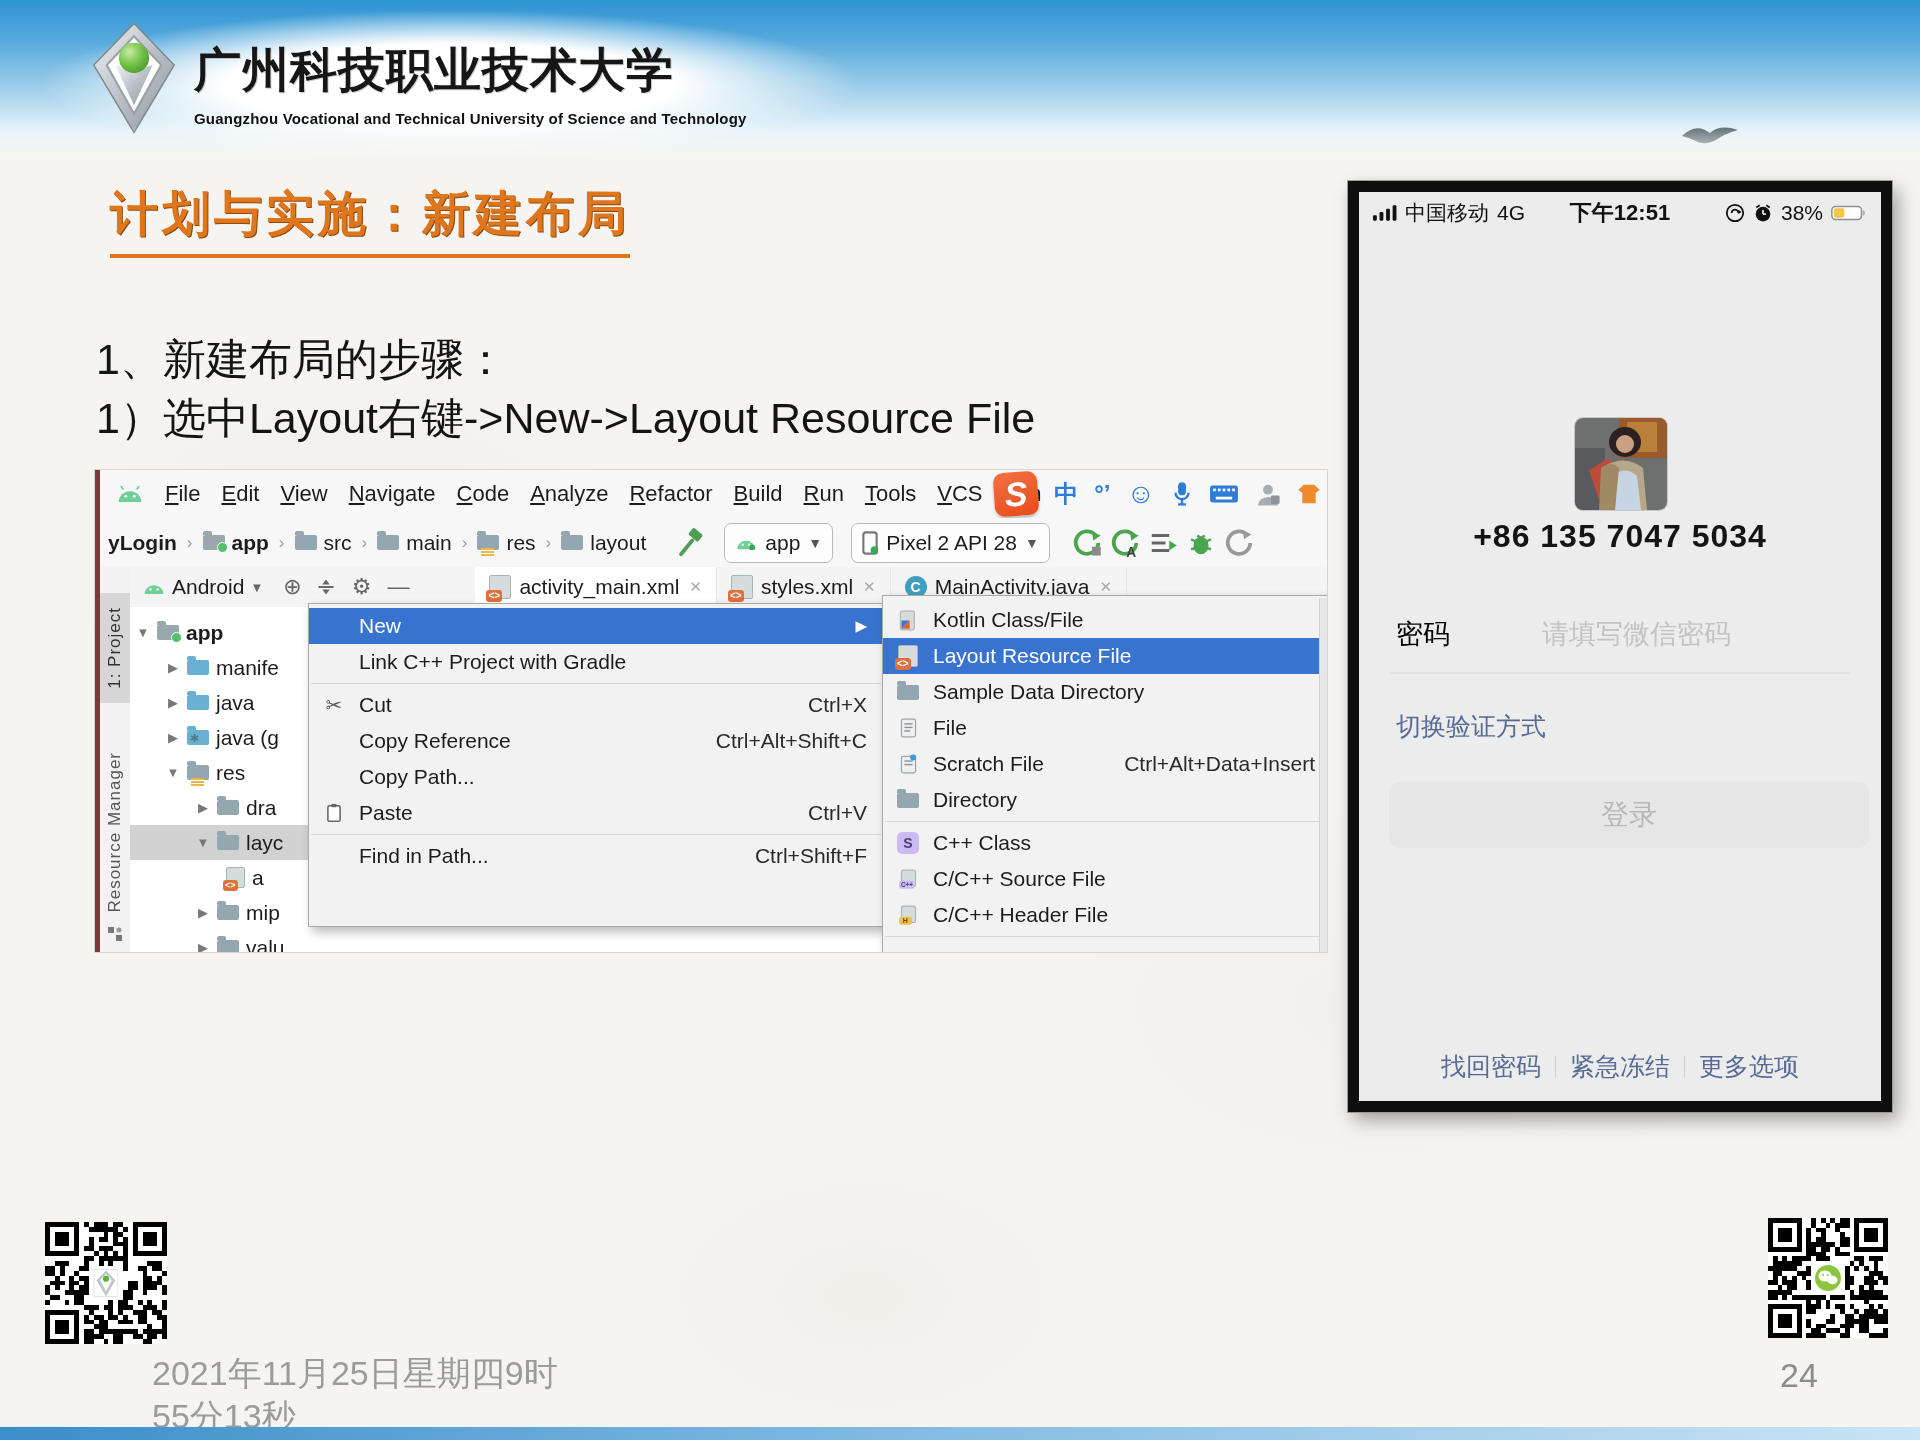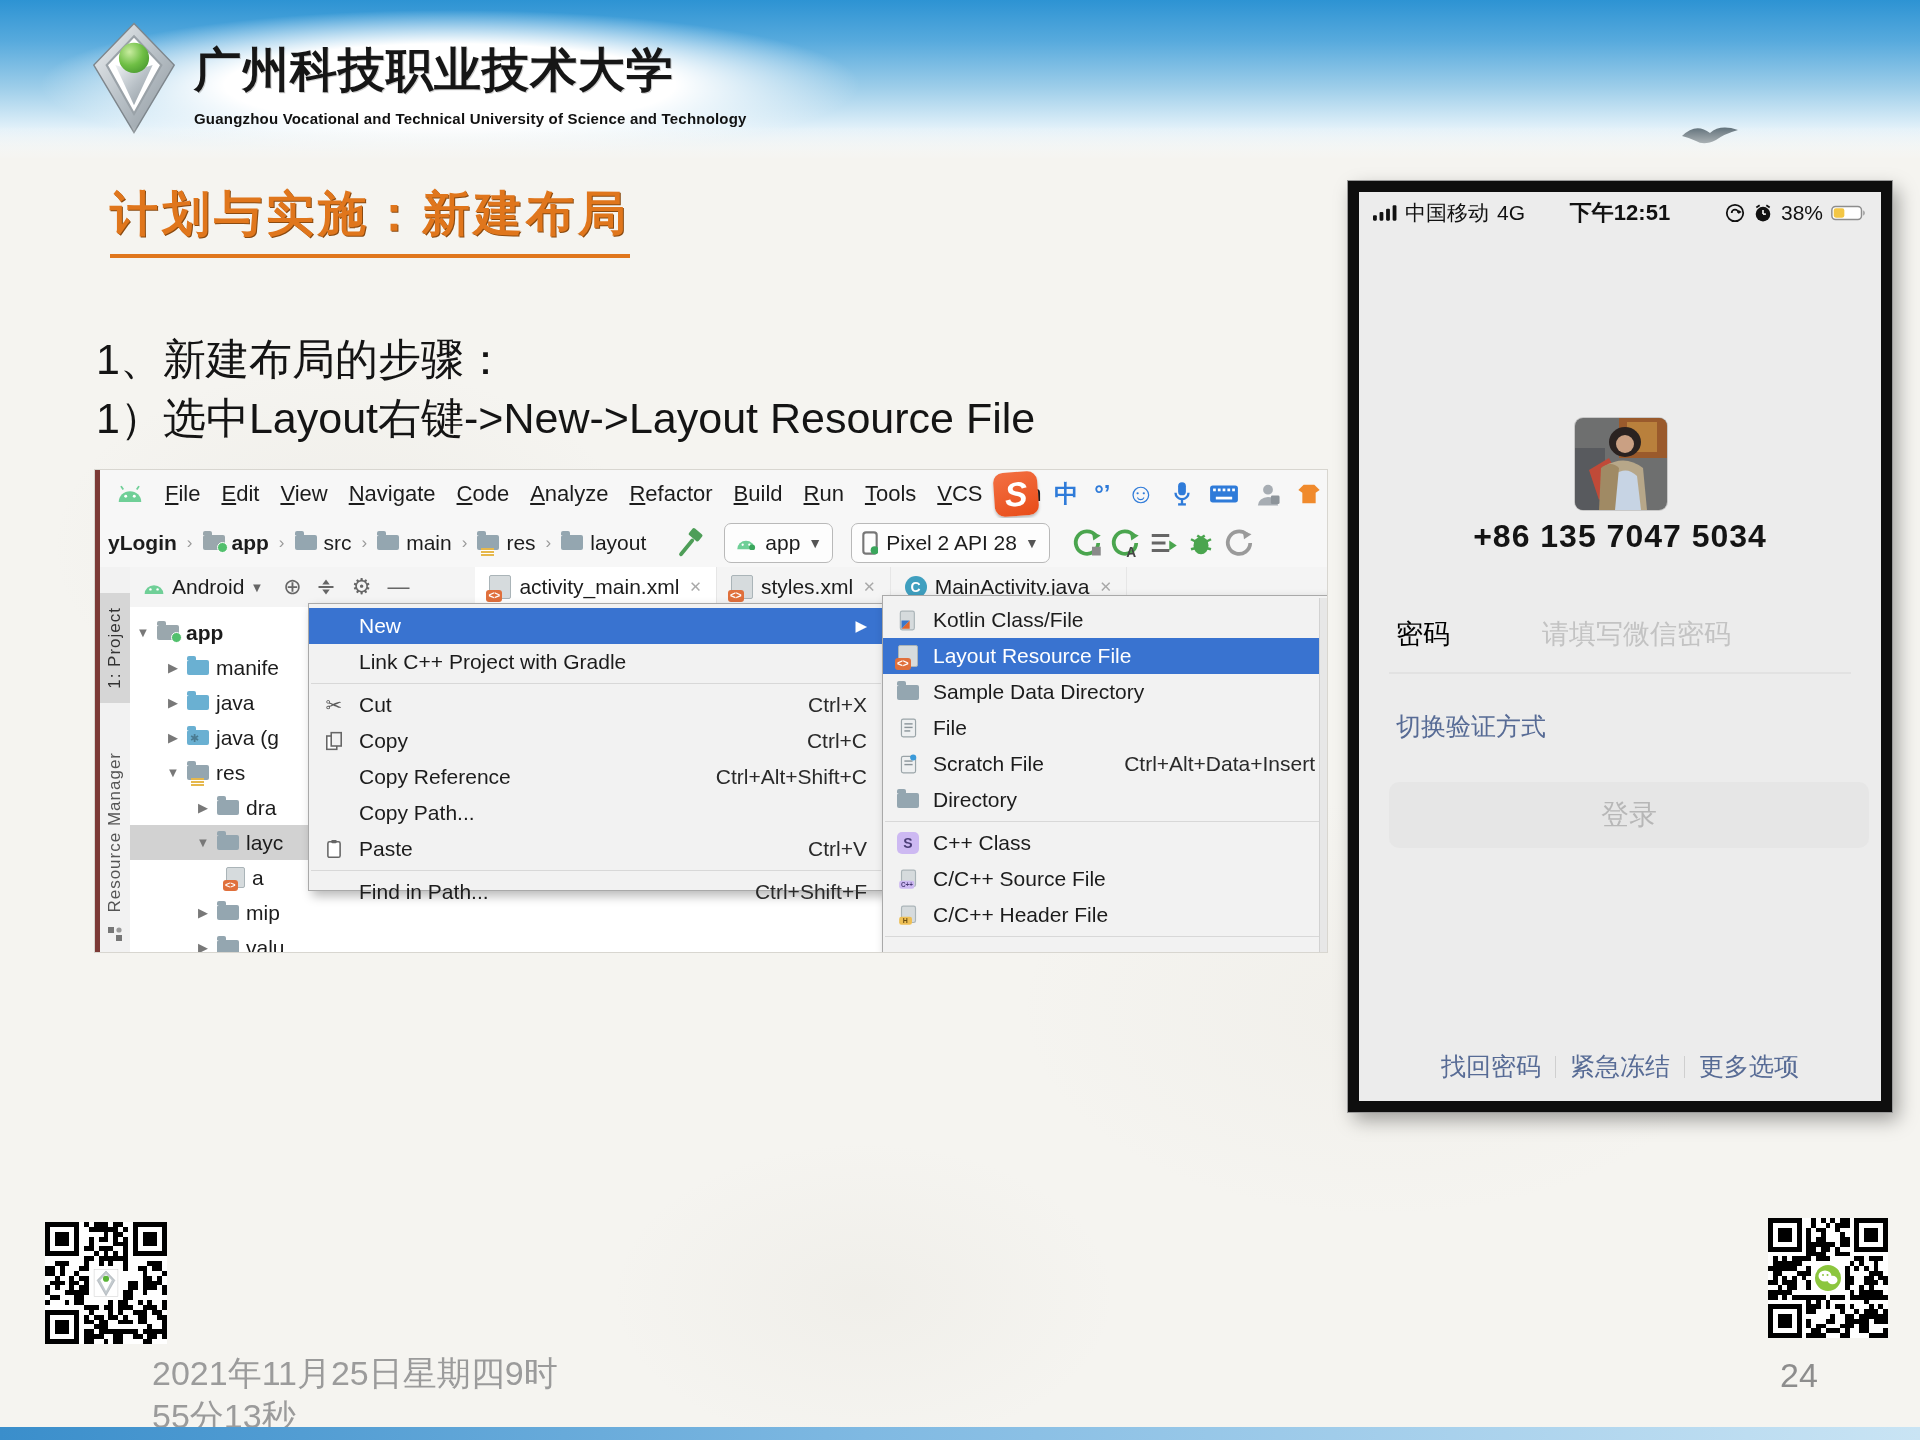--- a/index.html
+++ b/index.html
@@ -91,21 +91,21 @@
   .trow{display:flex;align-items:center;gap:7px;height:35px;white-space:nowrap;}
   .trow .arr{color:#787878;font-size:13px;width:14px;text-align:center;flex:none;}
   .trow.sel{background:#d2d2d2;}
   .gear-mini{position:absolute;left:3px;top:2px;font-size:11px;color:#4b7c92;}
   .xmlmini{position:relative;width:17px;height:19px;background:#d6dbdd;border:1px solid #aab4b8;border-radius:2px;flex:none;}
   .xmlmini::after{content:"<>";position:absolute;left:-4px;bottom:-4px;background:#e0703c;color:#fff;
     font-size:9px;font-weight:bold;border-radius:3px;padding:0 2px;line-height:11px;}
 
   .menu-pane{position:absolute;background:#f2f2f2;border:1px solid #a9a9a9;
     box-shadow:4px 5px 10px rgba(0,0,0,.28);z-index:5;}
-  .ctx{left:208px;top:36px;width:576px;height:288px;padding-top:4px;box-sizing:border-box;}
+  .ctx{left:208px;top:36px;width:576px;height:324px;padding-top:4px;box-sizing:border-box;}
   .sub{left:782px;top:28px;width:450px;height:360px;padding-top:6px;box-sizing:border-box;z-index:6;}
   .mrow{display:flex;align-items:center;height:36px;padding:0 16px 0 12px;gap:12px;}
   .mrow .lbl{flex:1;white-space:nowrap;overflow:hidden;}
   .mrow .sc{color:#2a2a2a;white-space:nowrap;}
   .mrow.hl{background:#3973d0;color:#fff;}
   .mrow .subarr{color:#fff;font-size:15px;}
   .msep{height:1px;background:#d8d8d8;margin:3px 2px;}
   .mico{width:26px;display:flex;justify-content:center;flex:none;color:#5a5a5a;font-size:20px;}
   .badge-sq{width:22px;height:22px;border-radius:5px;display:flex;align-items:center;justify-content:center;
     font-size:14px;font-weight:bold;flex:none;}
@@ -446,30 +446,20 @@
         </div>
         <div class="mrow">
           <span class="mico"></span>
           <span class="lbl">Link C++ Project with Gradle</span>
         </div>
         <div class="msep"></div>
         <div class="mrow">
           <span class="mico">✂</span>
           <span class="lbl">Cut</span>
           <span class="sc">Ctrl+X</span>
-        </div>
-        <div class="mrow">
-          <span class="mico">
-            <svg width="18" height="20" viewBox="0 0 16 18">
-              <rect x="1.5" y="4.5" width="9" height="12" fill="#fff" stroke="#666" stroke-width="1.4"></rect>
-              <rect x="5.5" y="1.5" width="9" height="12" fill="#f2f2f2" stroke="#666" stroke-width="1.4"></rect>
-            </svg>
-          </span>
-          <span class="lbl">Copy</span>
-          <span class="sc">Ctrl+C</span>
         </div>
         <div class="mrow">
           <span class="mico"></span>
           <span class="lbl">Copy Reference</span>
           <span class="sc">Ctrl+Alt+Shift+C</span>
         </div>
         <div class="mrow">
           <span class="mico"></span>
           <span class="lbl">Copy Path...</span>
         </div>

